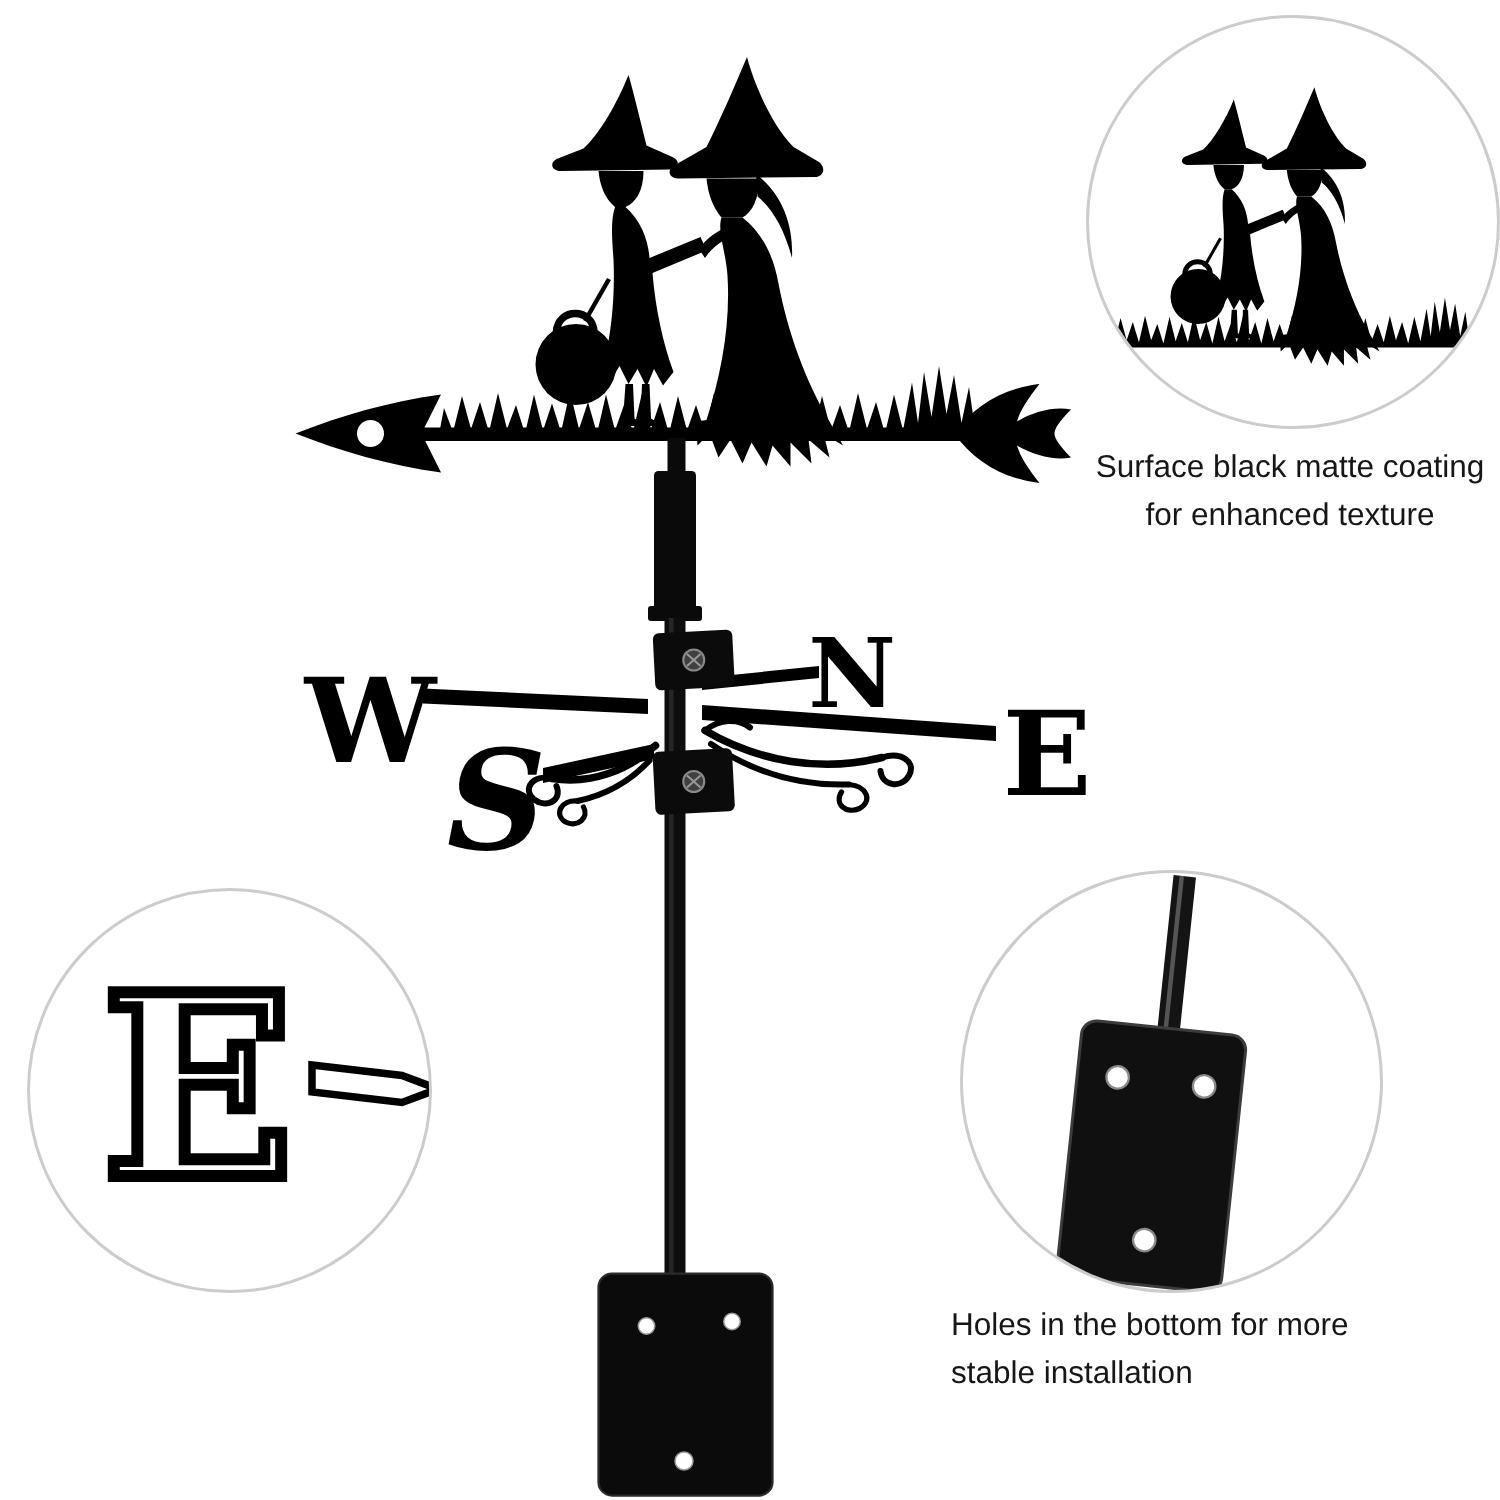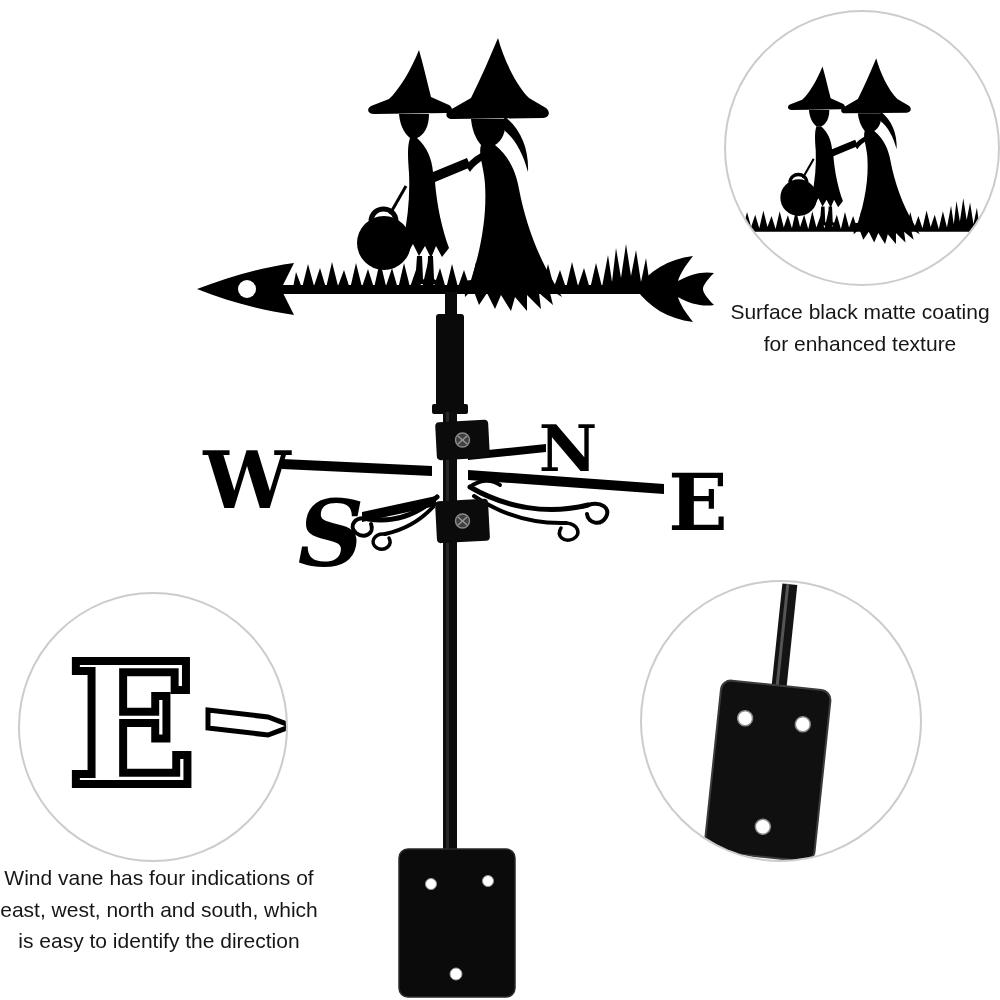--- a/index.html
+++ b/index.html
@@ -138,30 +138,29 @@
   </div>
   <p class="caption center caption-coating">Surface black matte coating
 for enhanced texture</p>
 
   <div class="zoom-circle circle-direction">
     <svg viewBox="0 0 266 266">
       <path d="M 188 116 L 248 123 L 272 132 L 248 141 L 188 134 Z" fill="#ffffff" stroke="#000000" stroke-width="5"></path>
       <text class="outline-letter" x="112" y="190" text-anchor="middle">E</text>
     </svg>
   </div>
-  <p class="caption center caption-direction">Wind vane has four indications of
-east, west, north and south, which
-is easy to identify the direction</p>
 
   <div class="zoom-circle circle-base">
     <svg viewBox="0 0 278 278">
       <g transform="rotate(6 139 139)">
         <rect x="126" y="2" width="15" height="110" fill="#141414"></rect>
         <rect x="130" y="2" width="3" height="110" fill="#555555"></rect>
         <rect x="76" y="104" width="110" height="172" rx="10" fill="#101010" stroke="#3c3c3c" stroke-width="2"></rect>
         <circle cx="103" cy="140" r="7.5" fill="#ffffff" stroke="#8a8a8a" stroke-width="1.5"></circle>
         <circle cx="161" cy="140" r="7.5" fill="#ffffff" stroke="#8a8a8a" stroke-width="1.5"></circle>
         <circle cx="132" cy="246" r="7.5" fill="#ffffff" stroke="#8a8a8a" stroke-width="1.5"></circle>
       </g>
     </svg>
   </div>
+  <p class="caption caption-holes">Holes in the bottom for more
+stable installation</p>
 
 </div>
 
 </body></html>

